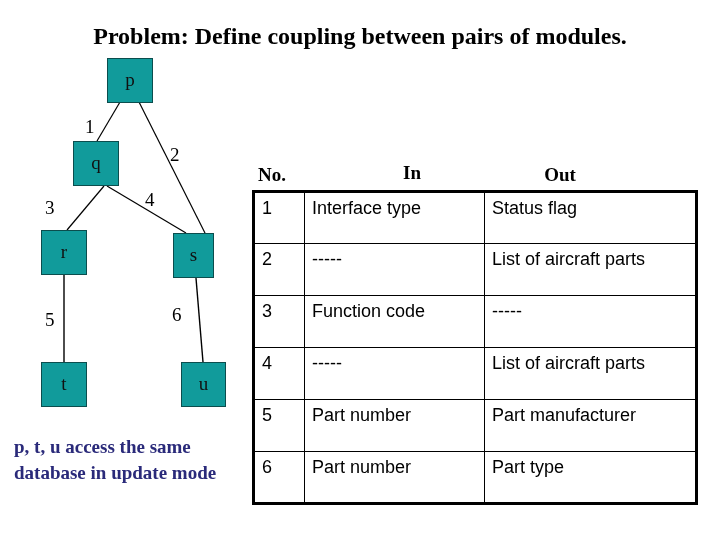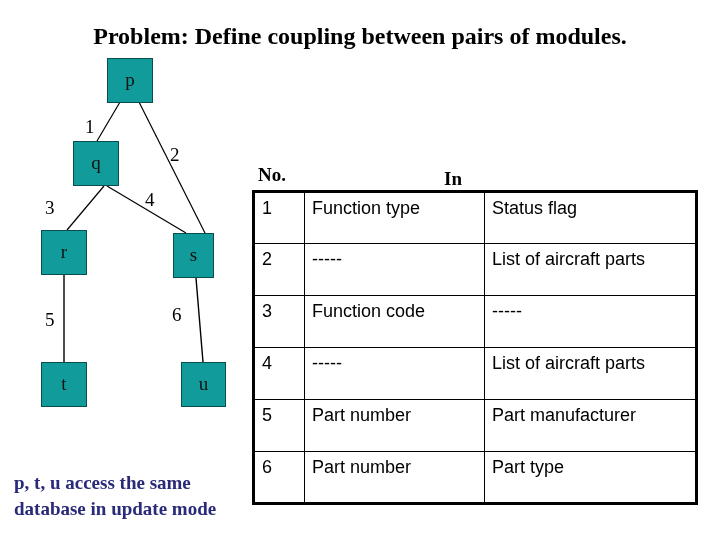--- a/index.html
+++ b/index.html
@@ -83,21 +83,20 @@
   #chart-note {
     position: absolute;
     left: 14px;
     top: 434px;
     width: 238px;
     font-family: "Liberation Serif", serif;
     font-weight: bold;
     font-size: 19px;
     line-height: 26px;
     color: #2a2a7a;
-    margin-top: 36px;
   }
 
   
   #table-wrap {
     position: absolute;
     left: 252px;
     top: 126px;
     width: 444px;
   }
 
@@ -110,21 +109,21 @@
   .th {
     position: absolute;
     font-family: "Liberation Serif", serif;
     font-weight: bold;
     font-size: 19px;
     line-height: 22px;
     color: #000000;
     white-space: nowrap;
   }
   .th-no  { left: 6px;   top: 2px; }
-  .th-in  { left: 110px; top: 6px; width: 100px; text-align: right; }
+  .th-in  { left: 110px; top: 0; width: 100px; text-align: center; }
   .th-out { left: 258px; top: 2px; width: 100px; text-align: center; }
 
   table#iface {
     border-collapse: collapse;
     width: 443px;
     table-layout: fixed;
     border: 3px solid #000000;
     background: #ffffff;
   }
   table#iface td {
@@ -207,27 +206,28 @@
     <div class="edge-num" style="left:172px; top:305px;">6</div>
   </div>
 
   <div id="chart-note">p, t, u access the same database in update mode</div>
 
   <div id="table-wrap">
 
     <div id="table-header">
       <div class="th th-no">No.</div>
       <div class="th th-in">In</div>
+      <div class="th th-out">Out</div>
     </div>
 
     <table id="iface">
       <tbody>
         <tr>
           <td class="c-no">1</td>
-          <td class="c-in">Function type</td>
+          <td class="c-in">Interface type</td>
           <td class="c-out">Status flag</td>
         </tr>
         <tr>
           <td class="c-no">2</td>
           <td class="c-in">-----</td>
           <td class="c-out">List of aircraft parts</td>
         </tr>
         <tr>
           <td class="c-no">3</td>
           <td class="c-in">Function code</td>

